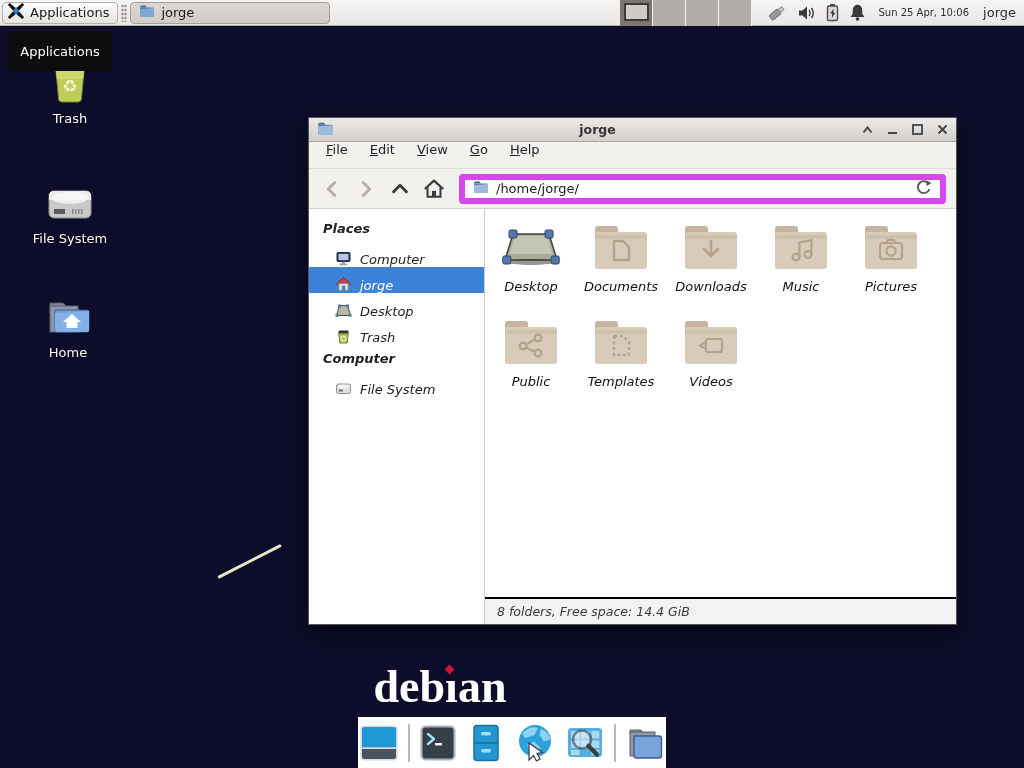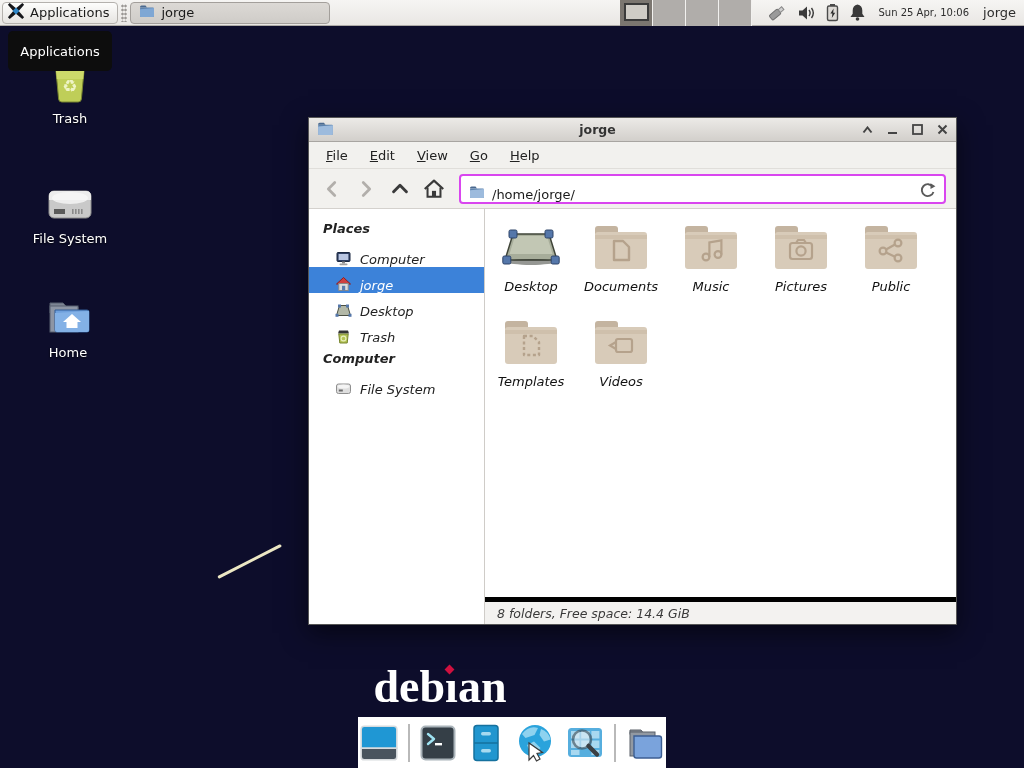--- a/index.html
+++ b/index.html
@@ -85,34 +85,34 @@
     height:24px; background:linear-gradient(#eceae7,#d2cfcb);
     border-bottom:1px solid #a8a5a1;
     display:flex; align-items:center; padding:0 8px; flex:0 0 auto;
   }
   .titlebar .title {
     flex:1; text-align:center; font-weight:bold; font-size:12.5px; color:#333;
   }
   .win-controls { display:flex; align-items:center; gap:13px; }
   .win-controls .btn { width:12px; height:12px; display:flex; align-items:center; justify-content:center; color:#444; }
   .menubar {
-    height:27px; background:#f2f1ee; display:flex; align-items:center;
+    height:27px; background:#f2f1ee; display:flex; align-items:flex-start;
     padding-left:6px; flex:0 0 auto; border-bottom:1px solid #e0deda;
   }
   .menubar .mi { padding:0 11px; font-size:13px; color:#222; }
   .menubar .mi u { text-decoration:underline; }
   .toolbar {
     height:40px; background:#f2f1ee; display:flex; align-items:center;
     padding:0 10px 0 8px; gap:4px; flex:0 0 auto; border-bottom:1px solid #d4d1cd;
   }
   .tool-btn { width:30px; height:28px; display:flex; align-items:center; justify-content:center; border-radius:3px; }
   .pathbar {
     flex:1; height:30px; margin-left:6px; background:#fff;
-    border:2px solid #d946ef; border-radius:4px;
-    display:flex; align-items:flex-end; padding:0 8px; gap:7px;
+    border:6px solid #d946ef; border-radius:4px;
+    display:flex; align-items:center; padding:0 8px; gap:7px;
   }
   .pathbar .path-text { flex:1; font-size:13px; color:#1a1a1a; }
   .content { flex:1; display:flex; min-height:0;font-style:italic; }
   .sidebar {
     width:176px; background:#fff; border-right:1px solid #cfccc8;
     padding-top:6px; flex:0 0 auto;
   }
   .side-header { font-weight:bold; font-size:13px; color:#222; padding:6px 0 5px 14px; }
   .side-row {
     height:26px; display:flex; align-items:flex-end; gap:8px; padding-left:26px;
@@ -122,21 +122,21 @@
   .side-row svg { flex:0 0 auto; }
   .main-col { flex:1; display:flex; flex-direction:column; min-width:0; }
   .filegrid {
     flex:1; display:grid; grid-template-columns:repeat(5,90px);
     grid-auto-rows:95px; padding:10px 0 0 1px; align-content:start;
   }
   .fitem { display:flex; flex-direction:column; align-items:center; justify-content:flex-start; }
   .fitem .fic { height:58px; display:flex; align-items:center; justify-content:center; }
   .fitem .flabel { margin-top:2px; font-size:13px; color:#111; }
   .statusbar {
-    height:27px; background:#f3f2f0; border-top:5px solid #000000;
+    height:27px; background:#f3f2f0; border-top:2px solid #000000;
     display:flex; align-items:center; padding-left:12px;
     font-size:12.5px; color:#3a3a3a; flex:0 0 auto;
   }
 
   
   .debian {
     position:absolute; left:0; top:660px; width:880px; text-align:center;
     color:#fff; font-family:"Liberation Serif","DejaVu Serif",serif;
     font-size:46px; font-weight:bold; letter-spacing:0px;
   }
@@ -424,20 +424,31 @@
             <svg width="56" height="46" viewBox="0 0 56 46">
               <rect x="2" y="1" width="23" height="14" rx="3" fill="#c4b4a0"></rect>
               <rect x="2" y="7" width="52" height="37" rx="3" fill="#d8cbb9"></rect>
               <path d="M2 10 h52 v4 H2 z" fill="#cfc0ac"></path>
               <path d="M21 16 h9 l6 6 v13 h-15 z" fill="none" stroke="#b5a28c" stroke-width="2.4" stroke-linejoin="round"></path>
             </svg>
           </div>
           <div class="flabel">Documents</div>
         </div>
 
+        <div class="fitem">
+          <div class="fic">
+            <svg width="56" height="46" viewBox="0 0 56 46">
+              <rect x="2" y="1" width="23" height="14" rx="3" fill="#c4b4a0"></rect>
+              <rect x="2" y="7" width="52" height="37" rx="3" fill="#d8cbb9"></rect>
+              <path d="M2 10 h52 v4 H2 z" fill="#cfc0ac"></path>
+              <path d="M28 16 v14 M21 24 l7 7 l7 -7" fill="none" stroke="#b5a28c" stroke-width="2.6" stroke-linecap="round" stroke-linejoin="round"></path>
+            </svg>
+          </div>
+          <div class="flabel">Downloads</div>
+        </div>
 
         <div class="fitem">
           <div class="fic">
             <svg width="56" height="46" viewBox="0 0 56 46">
               <rect x="2" y="1" width="23" height="14" rx="3" fill="#c4b4a0"></rect>
               <rect x="2" y="7" width="52" height="37" rx="3" fill="#d8cbb9"></rect>
               <path d="M2 10 h52 v4 H2 z" fill="#cfc0ac"></path>
               <g stroke="#b5a28c" stroke-width="2.2" fill="none">
                 <circle cx="23" cy="32" r="3.4"></circle>
                   <circle cx="35" cy="29.5" r="3.4"></circle>

